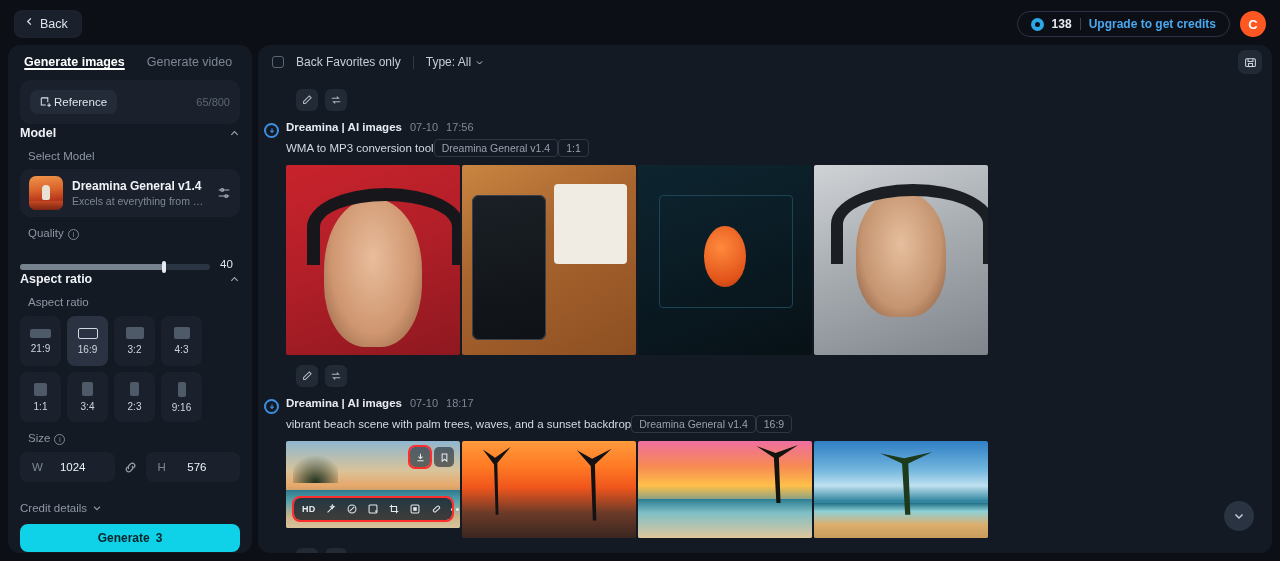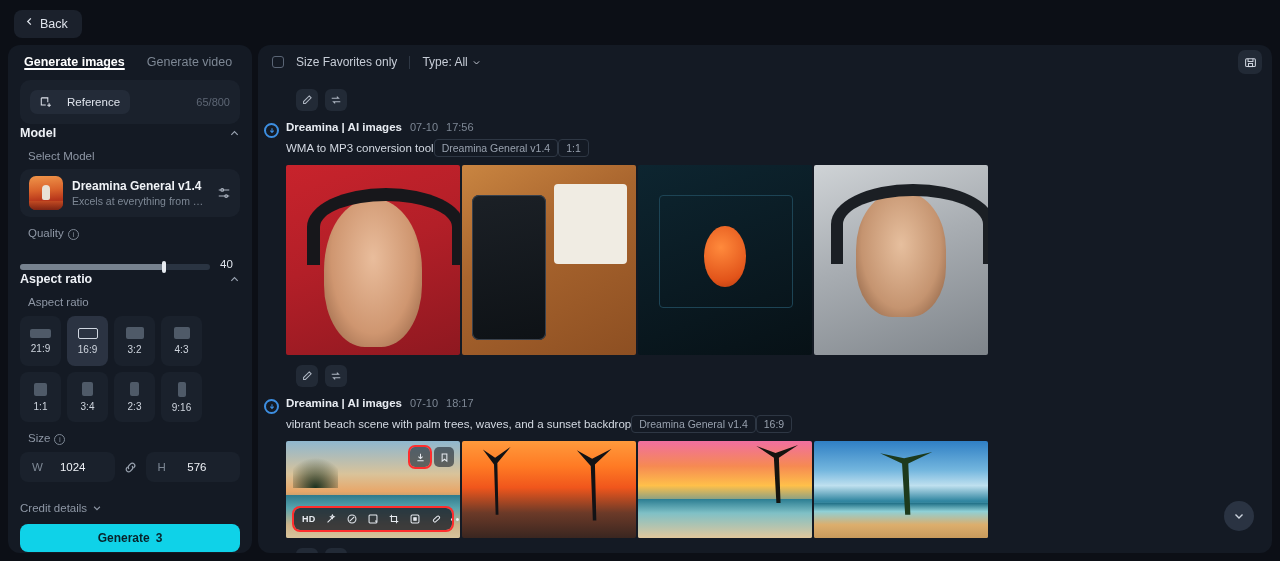--- a/index.html
+++ b/index.html
@@ -66,21 +66,21 @@
     height: 2px; background: #fff; border-radius: 1px;
   }
   .panel-body { padding: 10px 12px 0 12px; }
 
   .prompt-box {
     background: #1a212c; border-radius: 10px;
     height: 44px; display: flex; align-items: center; justify-content: space-between;
     padding: 0 10px;
   }
   .ref-chip {
-    display: flex; align-items: center; gap: 15px;
+    display: flex; align-items: center; gap: 2px;
     background: #232b38; border-radius: 7px;
     padding: 6px 10px; font-size: 11.5px; color: #dfe4ec; cursor: pointer;
   }
   .ref-chip svg { width: 12px; height: 12px; }
   .char-count { font-size: 11px; color: #5d6674; }
 
   .section-head {
     display: flex; align-items: center; justify-content: space-between;
     margin-top: 2px; cursor: pointer;
   }
@@ -301,20 +301,31 @@
 </head>
 <body>
 
 <div class="topbar">
   <div class="back-btn">
     <svg viewBox="0 0 10 10" fill="none" stroke="currentColor" stroke-width="1.4">
       <path d="M6.5 1.5 L3 5 L6.5 8.5"></path>
     </svg>
     <span>Back</span>
   </div>
+  <div class="top-right">
+    <div class="credits-pill">
+      <span class="coin"></span>
+      <span class="credits-num">138</span>
+      <span class="sep-v"></span>
+      <span class="upgrade-link">Upgrade to get credits</span>
+    </div>
+    <div class="avatar">
+      <span>C</span>
+    </div>
+  </div>
 </div>
 
 <div class="left-panel">
   <div class="tabs">
     <div class="tab active">
       <span>Generate images</span>
     </div>
     <div class="tab">
       <span>Generate video</span>
     </div>
@@ -439,21 +450,21 @@
       <span>Generate</span>
 
       <span>3</span>
     </div>
   </div>
 </div>
 
 <div class="main-panel">
   <div class="main-head">
     <span class="chk"></span>
-    <span class="head-txt">Size Favorites only</span>
+    <span class="head-txt">Back Favorites only</span>
     <span class="head-sep"></span>
     <div class="type-sel">
       <span>Type: All</span>
       <svg style="width:9px;height:9px" viewBox="0 0 12 12" fill="none" stroke="currentColor" stroke-width="1.3">
         <path d="M2.5 4.5 L6 8 L9.5 4.5"></path>
       </svg>
     </div>
     <div class="folder-btn">
       <svg viewBox="0 0 16 16" fill="none" stroke="currentColor" stroke-width="1.3">
         <rect x="2" y="3.5" width="12" height="9.5" rx="1.4"></rect>
@@ -535,21 +546,21 @@
         <span class="entry-app">Dreamina | AI images</span>
         <span class="entry-date">07-10</span>
         <span class="entry-time">18:17</span>
       </div>
       <div class="entry-prompt-row">
         <span class="entry-prompt">vibrant beach scene with palm trees, waves, and a sunset backdrop</span>
         <span class="tag">Dreamina General v1.4</span>
         <span class="tag">16:9</span>
       </div>
       <div class="img-row">
-        <div class="img-cell" style="width:174px;height:97px">
+        <div class="img-cell" style="width:174px;height:87px">
           <div class="art b1"></div>
 
           <div class="hover-tools">
             <div class="ht hl">
               <svg viewBox="0 0 14 14" fill="none" stroke="currentColor" stroke-width="1.3">
                 <path d="M7 2.2v6M4.4 5.8 7 8.4 9.6 5.8M3 11h8"></path>
               </svg>
             </div>
             <div class="ht">
               <svg viewBox="0 0 14 14" fill="none" stroke="currentColor" stroke-width="1.3">

